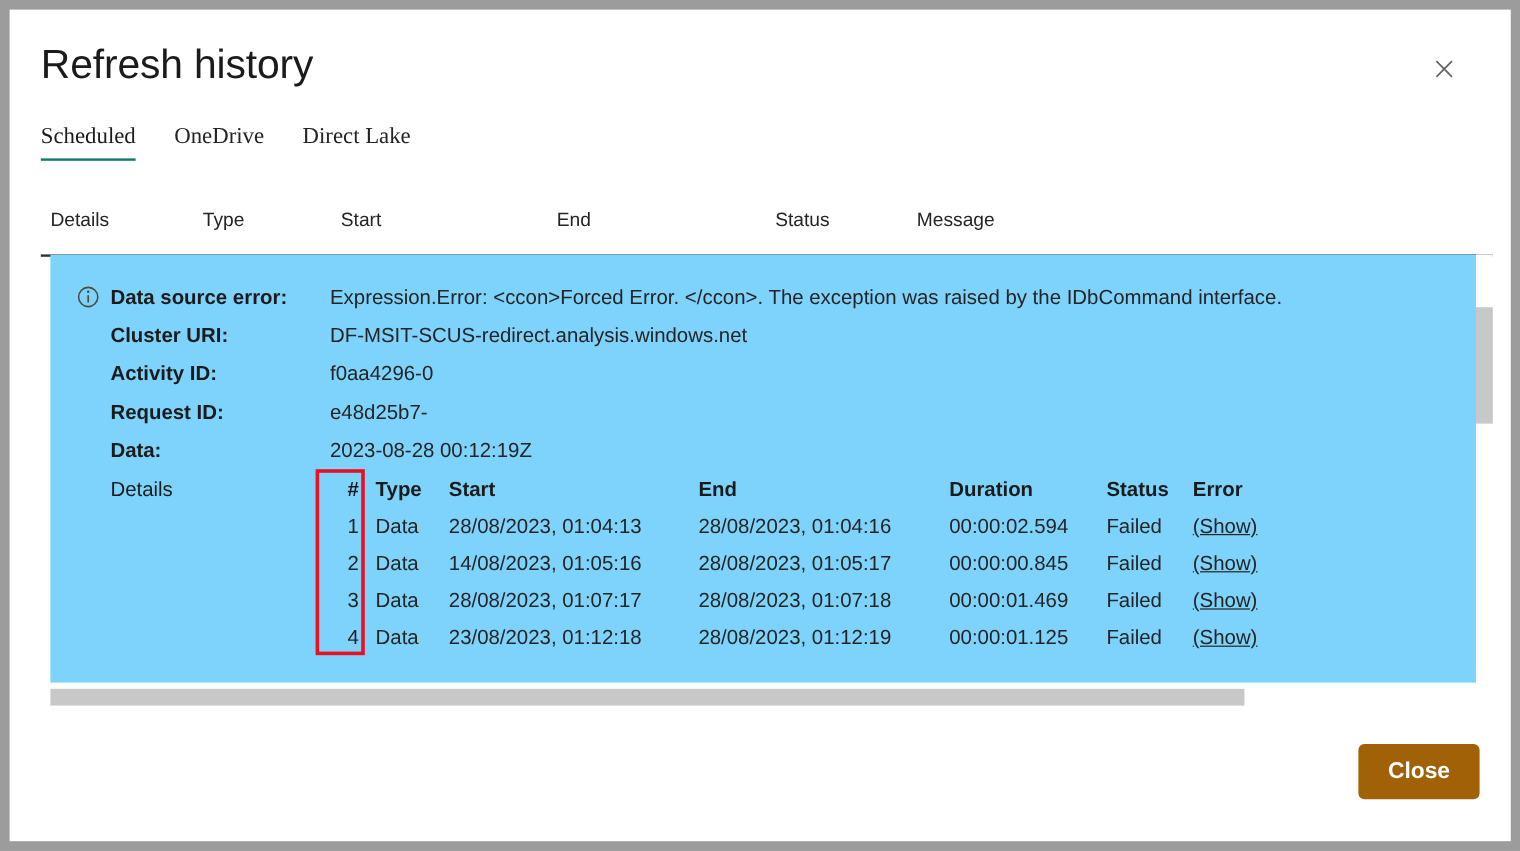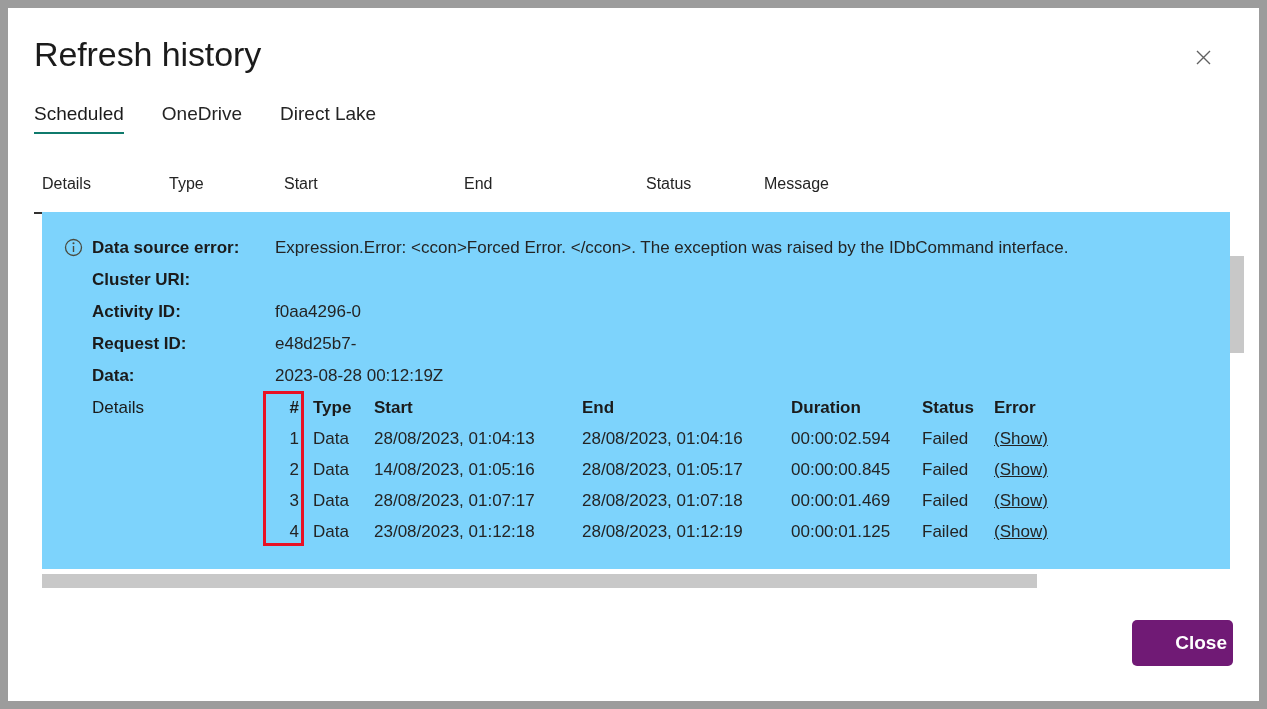--- a/index.html
+++ b/index.html
@@ -52,21 +52,22 @@
   }
   #close-x-button svg { display: block; }
 
   
   #tab-strip {
     position: absolute;
     left: 26px;
     top: 95px;
     display: flex;
     align-items: flex-end;
-    gap: 6px;
+    gap: 0px;
+    font-family: Liberation Serif, serif;
   }
   .tab-item {
     font-size: 19px;
     color: #242424;
     padding: 0 18px 9px 0;
     margin-right: 14px;
     cursor: pointer;
     position: relative;
     white-space: nowrap;
   }
@@ -218,29 +219,28 @@
     background: #c8c8c8;
   }
 
   
   #close-button {
     position: absolute;
     right: 26px;
     bottom: 35px;
     width: 101px;
     height: 46px;
-    background: #701a75;
+    background: #a16207;
     color: #ffffff;
     font-size: 19px;
     font-weight: bold;
     border: none;
     border-radius: 5px;
     cursor: pointer;
     font-family: "Liberation Sans", sans-serif;
-    text-align: right;
   }
 </style>
 </head>
 <body>
 
 <div id="window-frame">
 
   <div id="dialog-title">Refresh history</div>
 
   <button id="close-x-button">
@@ -280,20 +280,21 @@
           <circle cx="9.5" cy="9.5" r="8" fill="none" stroke="#4a4a3e" stroke-width="1.3"></circle>
           <circle cx="9.5" cy="5.2" r="1.05" fill="#4a4a3e"></circle>
           <path d="M9.5,8 L9.5,14" stroke="#4a4a3e" stroke-width="1.4" fill="none"></path>
         </svg>
       </span>
 
       <div class="err-label" style="top:26px">Data source error:</div>
       <div class="err-value" style="top:26px">Expression.Error: &lt;ccon&gt;Forced Error. &lt;/ccon&gt;. The exception was raised by the IDbCommand interface.</div>
 
       <div class="err-label" style="top:58px">Cluster URI:</div>
+      <div class="err-value" style="top:58px">DF-MSIT-SCUS-redirect.analysis.windows.net</div>
 
       <div class="err-label" style="top:90px">Activity ID:</div>
       <div class="err-value" style="top:90px">f0aa4296-0</div>
 
       <div class="err-label" style="top:122px">Request ID:</div>
       <div class="err-value" style="top:122px">e48d25b7-</div>
 
       <div class="err-label" style="top:154px">Data:</div>
       <div class="err-value" style="top:154px">2023-08-28 00:12:19Z</div>
 

